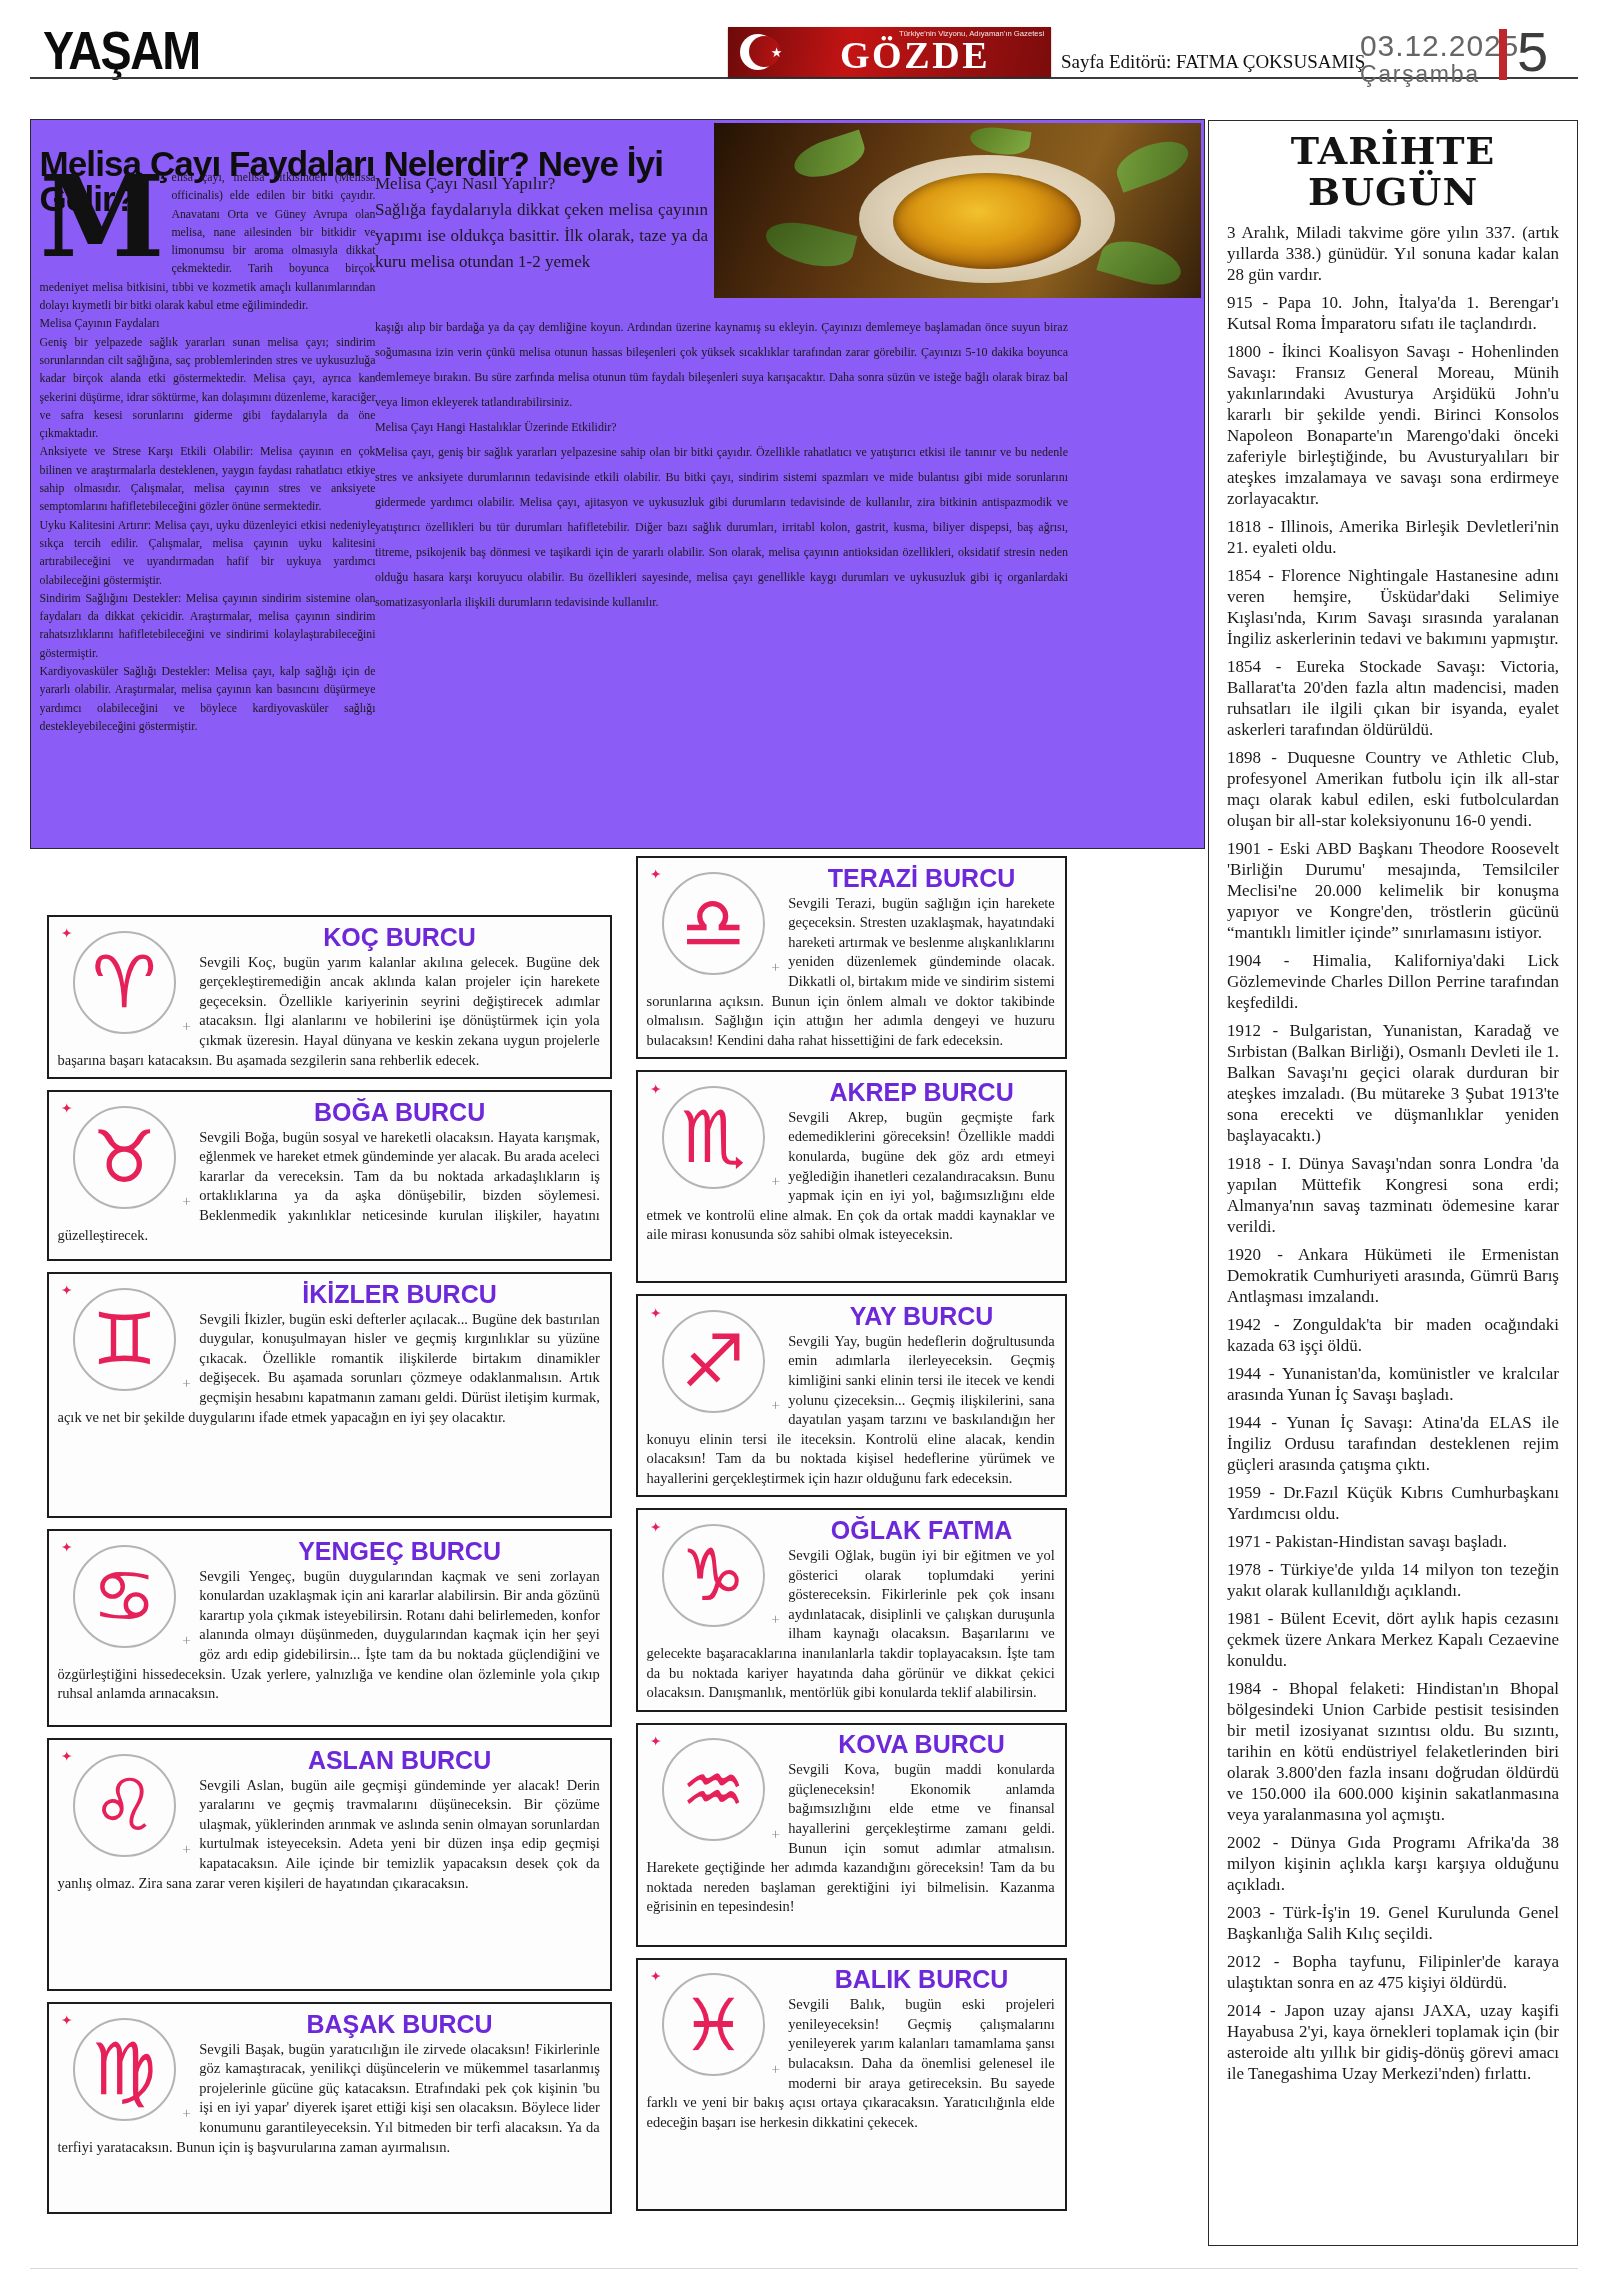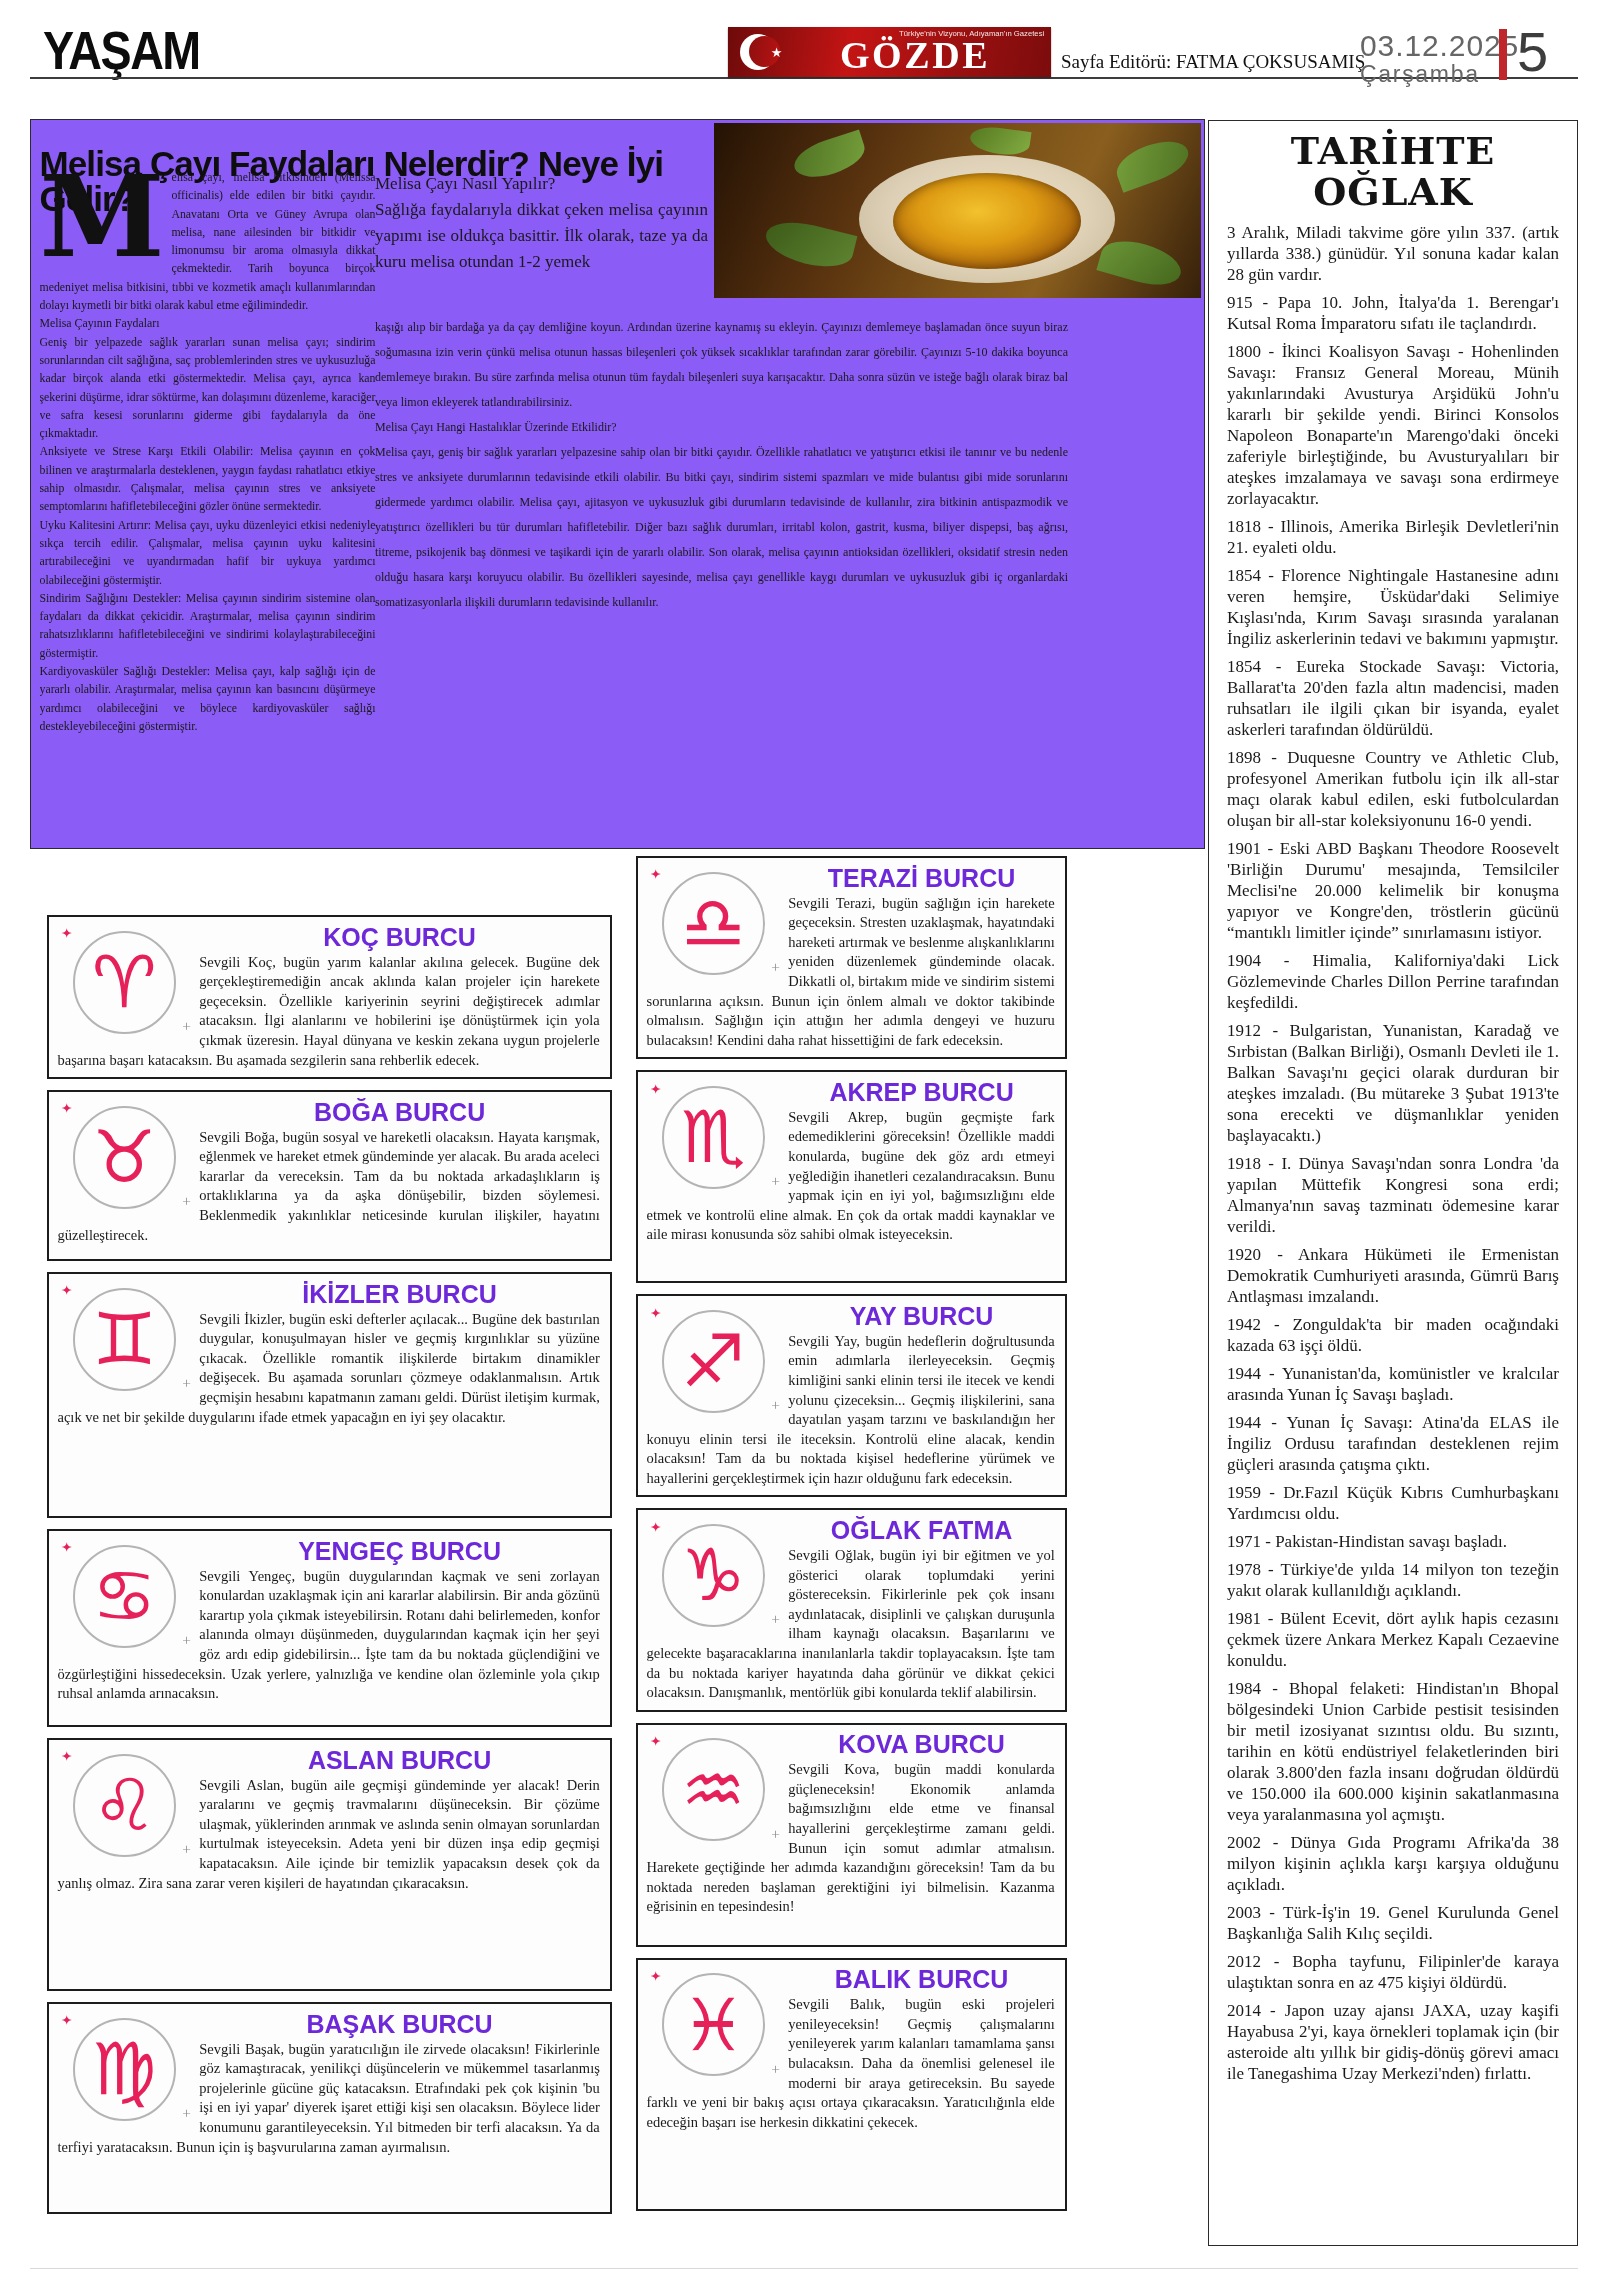--- a/index.html
+++ b/index.html
@@ -143,21 +143,21 @@
     </div>
 
     <div class="art-wide">
       <p>kaşığı alıp bir bardağa ya da çay demliğine koyun. Ardından üzerine kaynamış su ekleyin. Çayınızı demlemeye başlamadan önce suyun biraz soğumasına izin verin çünkü melisa otunun hassas bileşenleri çok yüksek sıcaklıklar tarafından zarar görebilir. Çayınızı 5-10 dakika boyunca demlemeye bırakın. Bu süre zarfında melisa otunun tüm faydalı bileşenleri suya karışacaktır. Daha sonra süzün ve isteğe bağlı olarak biraz bal veya limon ekleyerek tatlandırabilirsiniz.</p>
       <p>Melisa Çayı Hangi Hastalıklar Üzerinde Etkilidir?</p>
       <p>Melisa çayı, geniş bir sağlık yararları yelpazesine sahip olan bir bitki çayıdır. Özellikle rahatlatıcı ve yatıştırıcı etkisi ile tanınır ve bu nedenle stres ve anksiyete durumlarının tedavisinde etkili olabilir. Bu bitki çayı, sindirim sistemi spazmları ve mide bulantısı gibi mide sorunlarını gidermede yardımcı olabilir. Melisa çayı, ajitasyon ve uykusuzluk gibi durumların tedavisinde de kullanılır, zira bitkinin antispazmodik ve yatıştırıcı özellikleri bu tür durumları hafifletebilir. Diğer bazı sağlık durumları, irritabl kolon, gastrit, kusma, biliyer dispepsi, baş ağrısı, titreme, psikojenik baş dönmesi ve taşikardi için de yararlı olabilir. Son olarak, melisa çayının antioksidan özellikleri, oksidatif stresin neden olduğu hasara karşı koruyucu olabilir. Bu özellikleri sayesinde, melisa çayı genellikle kaygı durumları ve uykusuzluk gibi iç organlardaki somatizasyonlarla ilişkili durumların tedavisinde kullanılır.</p>
     </div>
   </div>
 
   <div class="history-box">
-    <h2 class="history-title">TARİHTE OĞLAK</h2>
+    <h2 class="history-title">TARİHTE BUGÜN</h2>
     <div class="history-entries">
         <p>3 Aralık, Miladi takvime göre yılın 337. (artık yıllarda 338.) günüdür. Yıl sonuna kadar kalan 28 gün vardır.</p>
         <p>915 - Papa 10. John, İtalya'da 1. Berengar'ı Kutsal Roma İmparatoru sıfatı ile taçlandırdı.</p>
         <p>1800 - İkinci Koalisyon Savaşı - Hohenlinden Savaşı: Fransız General Moreau, Münih yakınlarındaki Avusturya Arşidükü John'u kararlı bir şekilde yendi. Birinci Konsolos Napoleon Bonaparte'ın Marengo'daki önceki zaferiyle birleştiğinde, bu Avusturyalıları bir ateşkes imzalamaya ve savaşı sona erdirmeye zorlayacaktır.</p>
         <p>1818 - Illinois, Amerika Birleşik Devletleri'nin 21. eyaleti oldu.</p>
         <p>1854 - Florence Nightingale Hastanesine adını veren hemşire, Üsküdar'daki Selimiye Kışlası'nda, Kırım Savaşı sırasında yaralanan İngiliz askerlerinin tedavi ve bakımını yapmıştır.</p>
         <p>1854 - Eureka Stockade Savaşı: Victoria, Ballarat'ta 20'den fazla altın madencisi, maden ruhsatları ile ilgili çıkan bir isyanda, eyalet askerleri tarafından öldürüldü.</p>
         <p>1898 - Duquesne Country ve Athletic Club, profesyonel Amerikan futbolu için ilk all-star maçı olarak kabul edilen, eski futbolculardan oluşan bir all-star koleksiyonunu 16-0 yendi.</p>
         <p>1901 - Eski ABD Başkanı Theodore Roosevelt 'Birliğin Durumu' mesajında, Temsilciler Meclisi'ne 20.000 kelimelik bir konuşma yapıyor ve Kongre'den, tröstlerin gücünü “mantıklı limitler içinde” sınırlamasını istiyor.</p>
         <p>1904 - Himalia, Kaliforniya'daki Lick Gözlemevinde Charles Dillon Perrine tarafından keşfedildi.</p>

